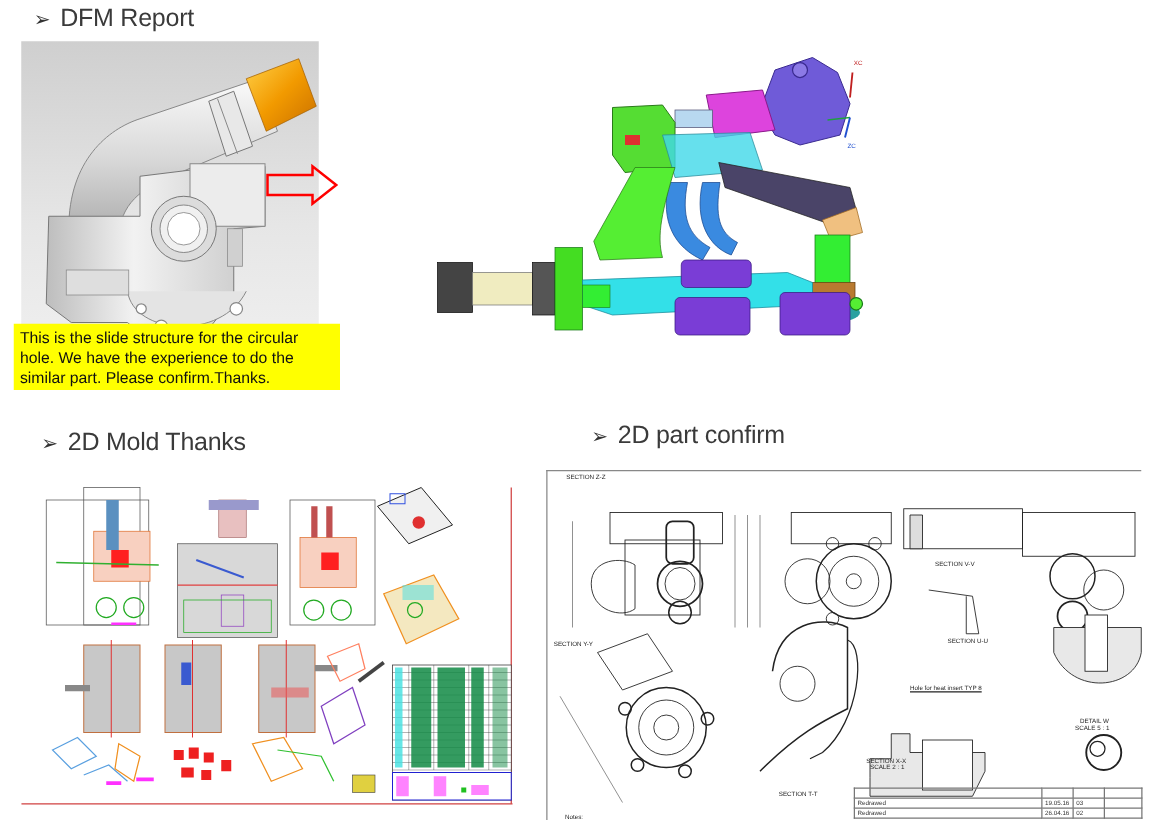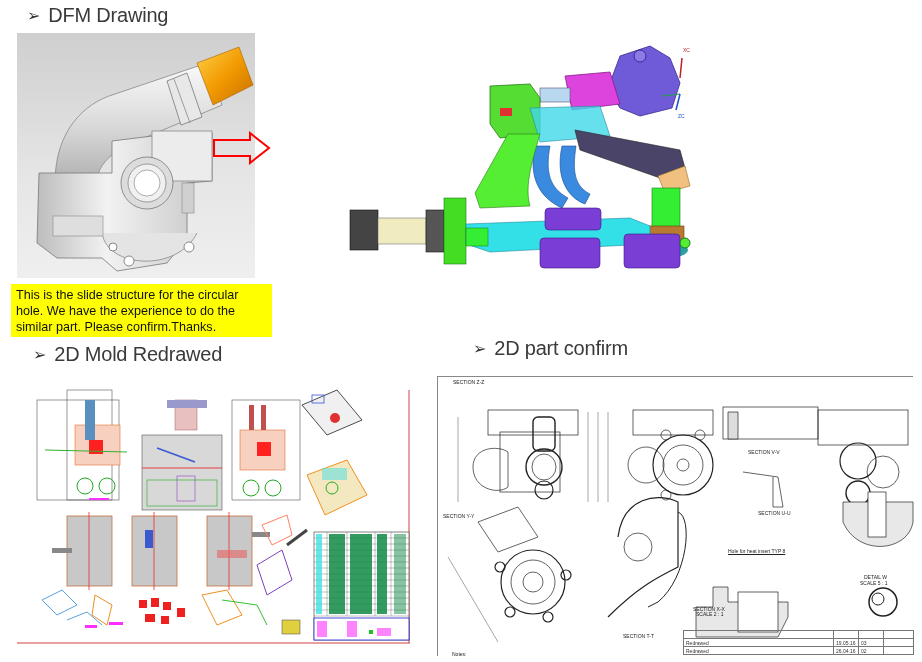--- a/index.html
+++ b/index.html
@@ -6,45 +6,45 @@
   html, body { width: 922px; height: 662px; background: #ffffff; overflow: hidden; }
   body { position: relative; font-family: "Liberation Sans", sans-serif; color: #333; }
 
   .heading { position: absolute; display: flex; align-items: center; gap: 8px;
              font-size: 20px; color: #3a3a3a; white-space: nowrap; letter-spacing: -0.2px; }
   .heading .bullet { font-size: 16px; color: #333; font-family: "DejaVu Sans", sans-serif; }
 
   
   #dfm-image { position: absolute; left: 17px; top: 33px; width: 238px; height: 245px;
                background: linear-gradient(180deg, #cfcfcf 0%, #e6e6e6 60%, #efefef 100%); overflow: hidden; }
-  #dfm-note { position: absolute; left: 11px; top: 284px; width: 261px; height: 53px;
+  #dfm-note { position: absolute; left: 11px; top: 259px; width: 261px; height: 53px;
               background: #ffff00; padding: 3px 5px; font-size: 12.6px; line-height: 16px; color: #111; }
 
   #arrow-icon { position: absolute; left: 212px; top: 131px; }
 
   #assembly-image { position: absolute; left: 340px; top: 38px; width: 360px; height: 240px; }
 
   #mold-drawing { position: absolute; left: 17px; top: 380px; width: 395px; height: 272px; background: #fff; }
   #part-drawing { position: absolute; left: 437px; top: 376px; width: 476px; height: 280px; background: #fff;
                   border-top: 1px solid #888; border-left: 1px solid #888; }
   .dwg-label { position: absolute; font-size: 5px; color: #222; white-space: nowrap; font-family: "Liberation Sans", sans-serif; }
   .rev-table { position: absolute; left: 245px; top: 253px; width: 231px; border-collapse: collapse; font-size: 5px; }
   .rev-table td { border: 1px solid #777; height: 8px; padding: 0 2px; color: #333; }
 </style>
 </head>
 <body>
 
 <div class="heading" style="left:27px; top:4px;">
   <span class="bullet">➢</span>
-  <span>DFM Drawing</span>
+  <span>DFM Report</span>
 </div>
 
 <div class="heading" style="left:33px; top:343px;">
   <span class="bullet">➢</span>
-  <span>2D Mold Redrawed</span>
+  <span>2D Mold Thanks</span>
 </div>
 
 <div class="heading" style="left:473px; top:337px;">
   <span class="bullet">➢</span>
   <span>2D part confirm</span>
 </div>
 
 <div id="dfm-image">
   <svg width="238" height="245" viewBox="0 0 238 245">
     <defs>

